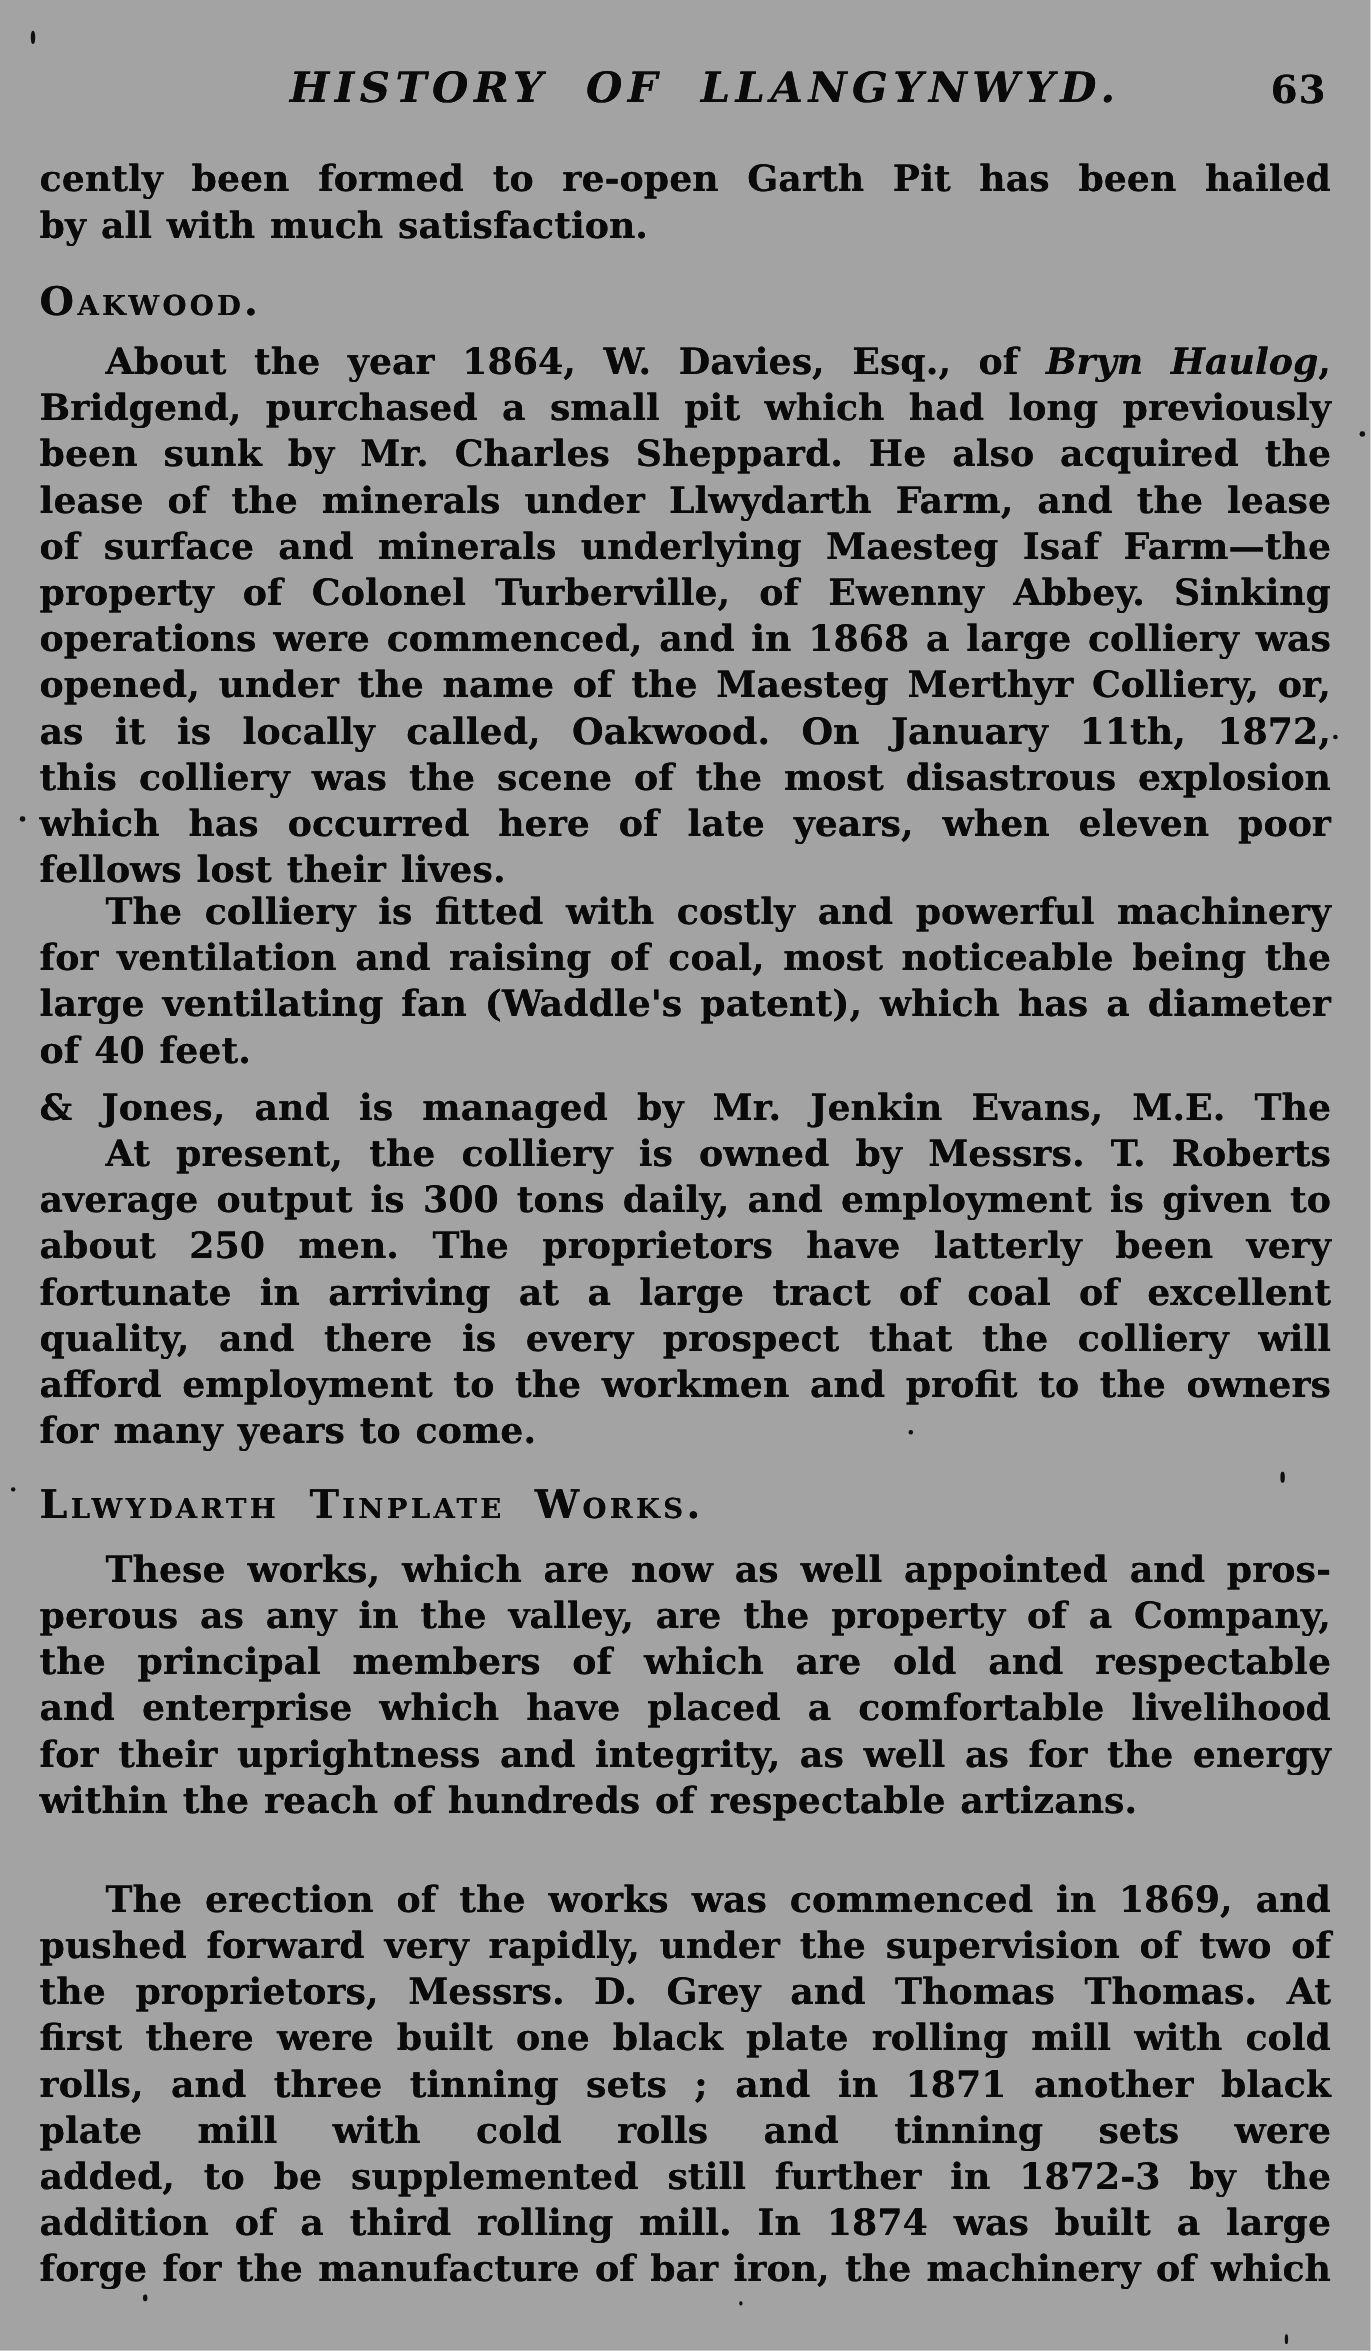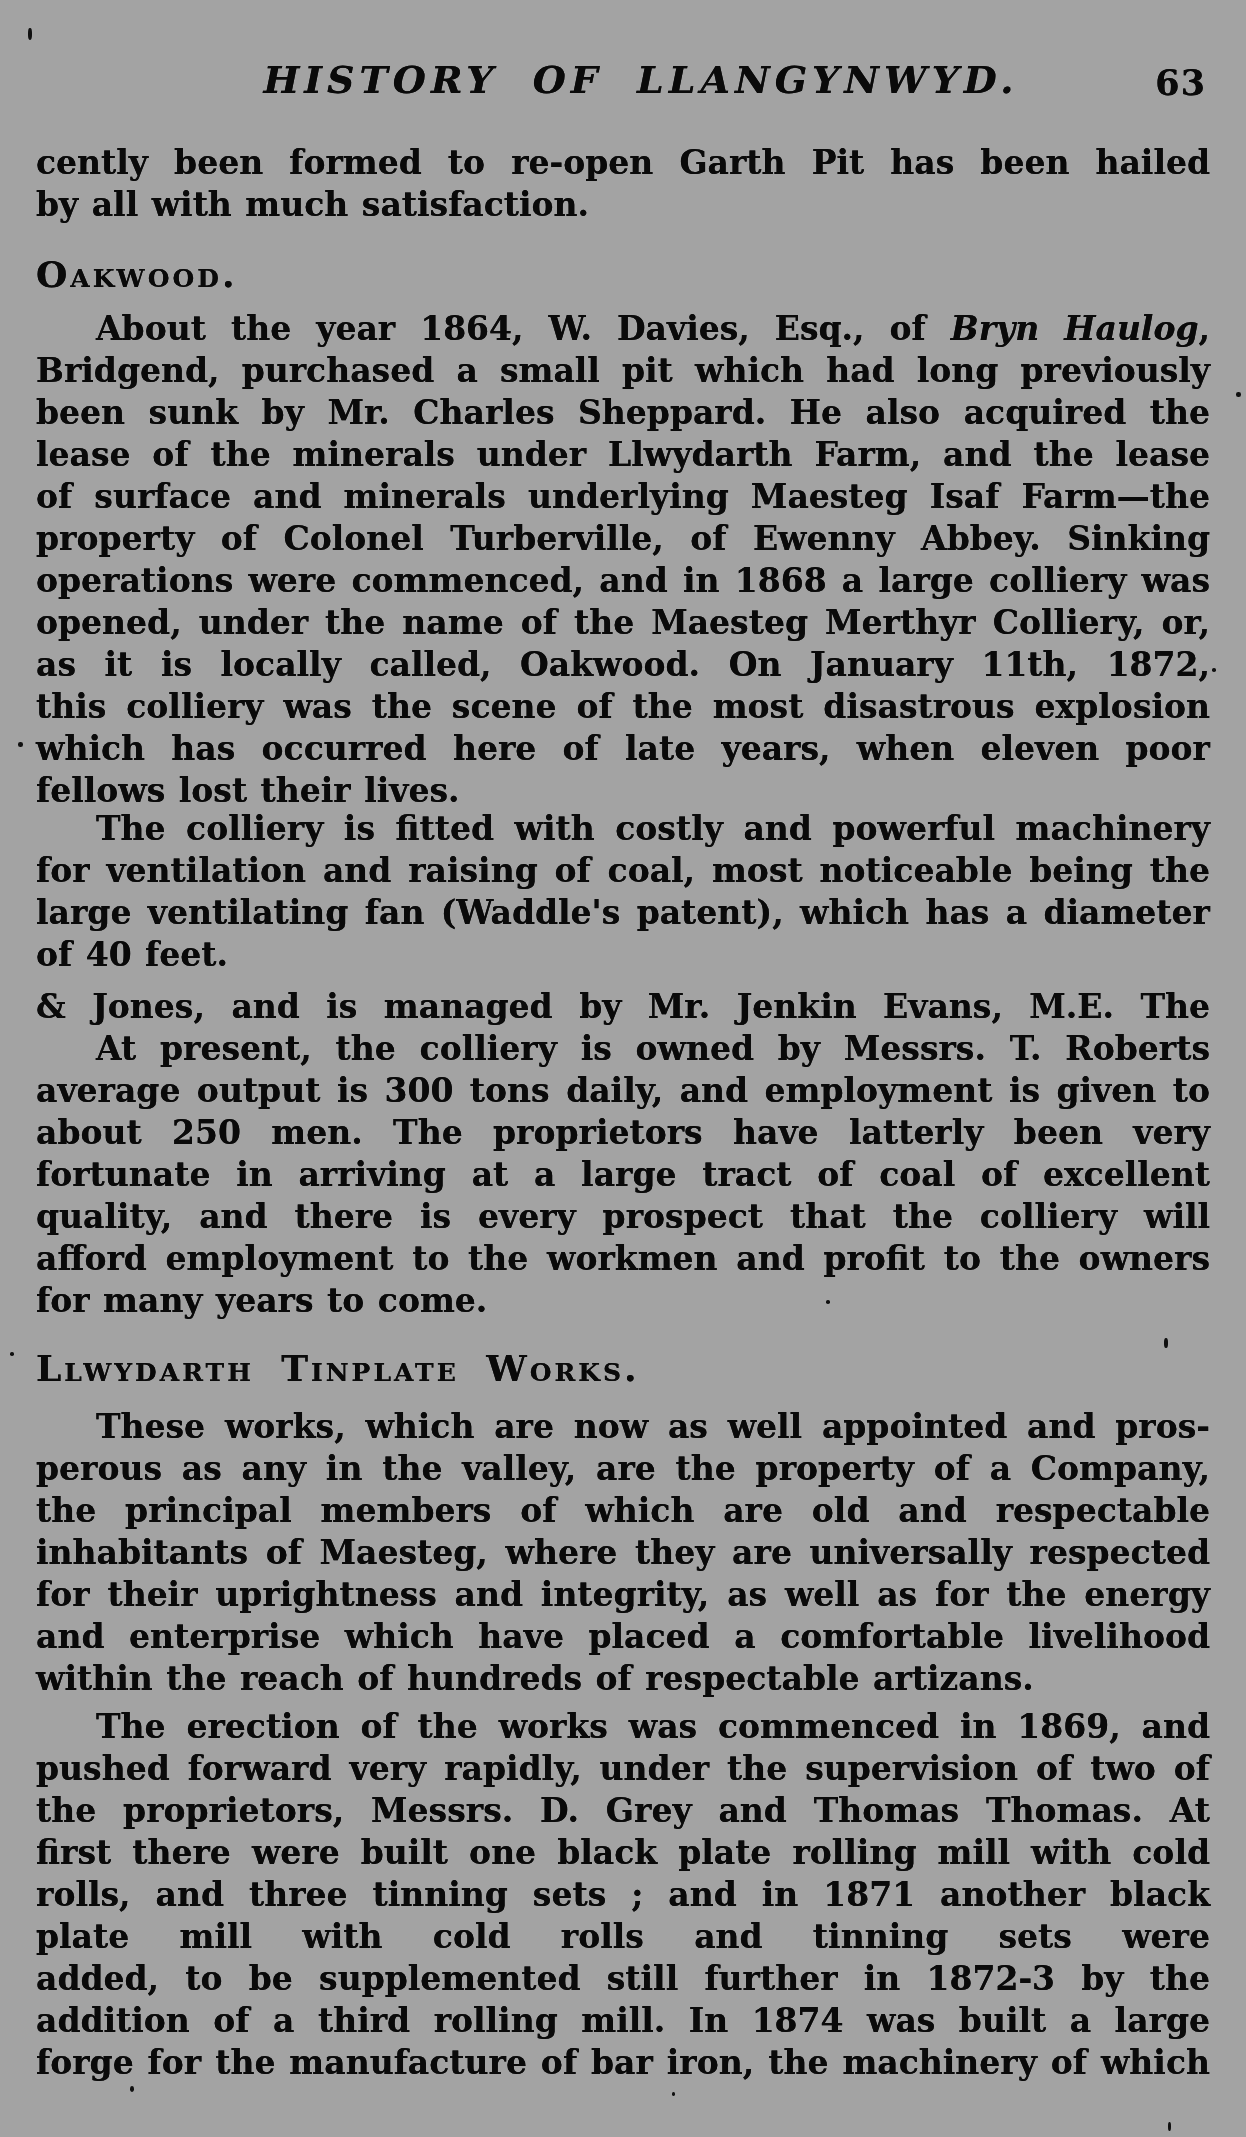--- a/index.html
+++ b/index.html
@@ -99,23 +99,22 @@
     <div class="line">afford employment to the workmen and profit to the owners</div>
     <div class="line lastline">for many years to come.</div>
   </div>
 
   <div class="heading" style="top:1346px">Llwydarth Tinplate Works.</div>
 
   <div class="text-block" style="top:1406px">
     <div class="line indent">These works, which are now as well appointed and pros-</div>
     <div class="line">perous as any in the valley, are the property of a Company,</div>
     <div class="line">the principal members of which are old and respectable</div>
-    <div class="line">inhabitants of Maesteg, where they are universally respected</div>
+    <div class="line">and enterprise which have placed a comfortable livelihood</div>
     <div class="line">for their uprightness and integrity, as well as for the energy</div>
-    <div class="line">and enterprise which have placed a comfortable livelihood</div>
     <div class="line lastline">within the reach of hundreds of respectable artizans.</div>
   </div>
 
   <div class="text-block" style="top:1706px">
     <div class="line indent">The erection of the works was commenced in 1869, and</div>
     <div class="line">pushed forward very rapidly, under the supervision of two of</div>
     <div class="line">the proprietors, Messrs. D. Grey and Thomas Thomas. At</div>
     <div class="line">first there were built one black plate rolling mill with cold</div>
     <div class="line">rolls, and three tinning sets ; and in 1871 another black</div>
     <div class="line">plate mill with cold rolls and tinning sets were</div>

